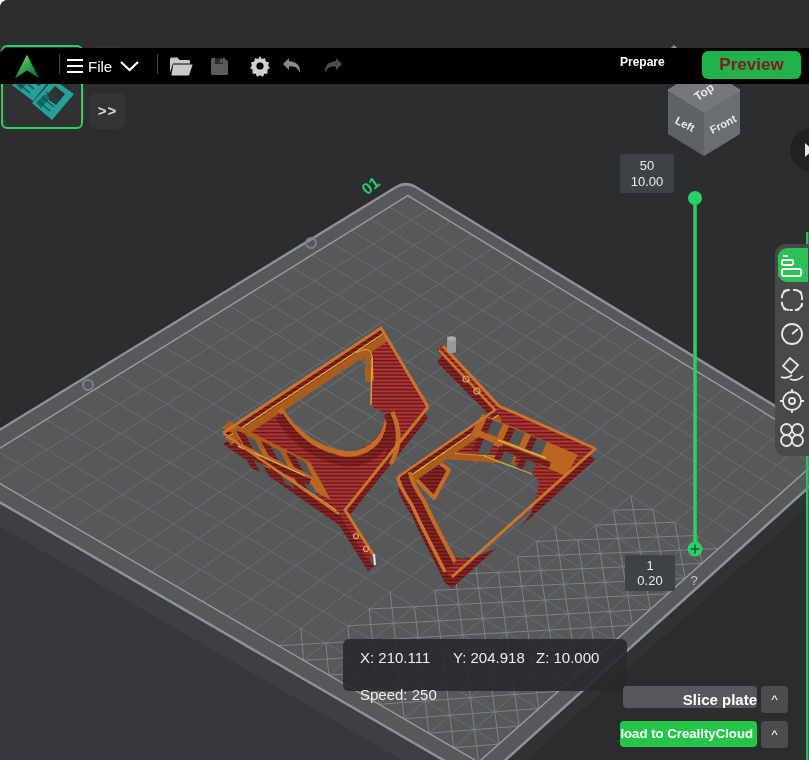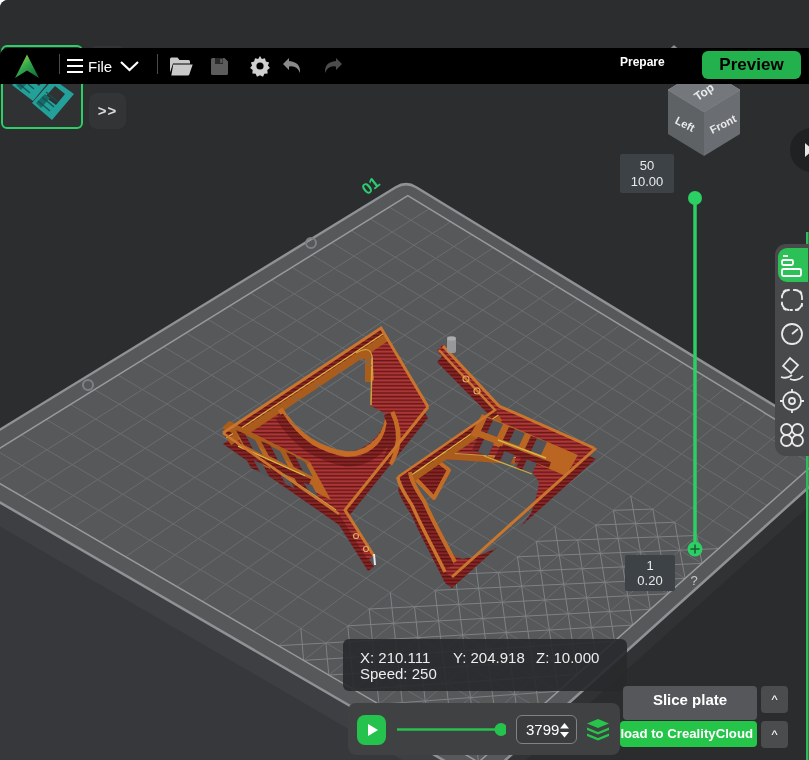--- a/index.html
+++ b/index.html
@@ -7,21 +7,21 @@
 .topbar { position:absolute; left:0; top:0; width:809px; height:36px; background:#000; border-top-left-radius:8px; z-index:5;margin-top:48px; }
 .abs { position:absolute; }
 .sep { position:absolute; top:6px; width:1px; height:20px; background:#4a4a4a; }
 .txt { color:#fff; }
 .thumbwrap { position:absolute; left:1px; top:45px; width:82px; height:84px; background:#2f3133; border:2px solid #2bcf63; border-radius:6px; z-index:4; }
 .tbtn { position:absolute; width:37px; height:37px; background:#323436; border-radius:8px; color:#dcdcdc; text-align:center; z-index:4; }
 .infobox { position:absolute; left:343px; top:639px; width:284px; height:52px; background:#28292bE6; border-radius:6px; color:#ededee; font-size:15px; z-index:4;padding-left:36px; }
 .player { position:absolute; left:348px; top:703px; width:272px; height:52px; background:#3f4143; border-radius:8px; z-index:4; }
 .playbtn { position:absolute; left:9px; top:12px; width:29px; height:30px; background:#26c24e; border-radius:8px; }
 .numin { position:absolute; left:168px; top:12px; width:61px; height:29px; background:#3a3c3e; border:1px solid #808285; border-radius:6px; color:#fff; font-size:15px; }
-.btn-slice { position:absolute; left:623px; top:686px; width:134px; height:34px; background:#55575a; border-radius:4px; color:#fff; font-weight:bold; font-size:15px; text-align:center; line-height:27px; z-index:4; }
+.btn-slice { position:absolute; left:623px; top:686px; width:134px; height:22px; background:#55575a; border-radius:4px; color:#fff; font-weight:bold; font-size:15px; text-align:right; line-height:27px; z-index:4; }
 .btn-up { position:absolute; top:686px; left:761px; width:27px; height:27px; background:#4a4c4e; border-radius:4px; color:#fff; text-align:center; line-height:27px; font-size:13px; z-index:4; }
 .btn-cloud { position:absolute; left:620px; top:721px; width:137px; height:26px; background:#25c54a; border-radius:4px; color:#fff; font-weight:bold; font-size:13.2px; line-height:26px; z-index:4; overflow:hidden; }
 .btn-cloud span { position:absolute; right:4px; top:0; white-space:nowrap; }
 </style></head><body>
 <div class="app">
 <div class="vp"><svg width="809" height="760" viewBox="0 0 809 760" font-family="Liberation Sans, sans-serif">
         <defs>
 <pattern id="rs" width="8" height="3.6" patternUnits="userSpaceOnUse">
  <rect width="8" height="3.6" fill="#9c2c2c"></rect>
  <rect width="8" height="1.2" fill="#671717"></rect>
@@ -415,21 +415,21 @@
         <path d="M11,1 l1.8,3 3.2,-0.8 0.9,3.2 3.2,1 -1.2,3.1 2,2.6 -2.6,2 0.4,3.3 -3.3,0.3 -1.4,3 -3,-1.4 -3,1.4 -1.4,-3 -3.3,-0.3 0.4,-3.3 -2.6,-2 2,-2.6 -1.2,-3.1 3.2,-1 0.9,-3.2 3.2,0.8 Z" fill="#d0d0d0"></path>
         <circle cx="11" cy="11" r="3.6" fill="#000"></circle>
       </svg>
  <svg class="abs" style="left:281px;top:9px" width="22" height="18" viewBox="0 0 22 18">
         <path d="M8,1 L2,7 L8,13 L8,9.5 q8,-1.5 11,6.5 q1,-11 -11,-12 Z" fill="#8a8a8a"></path>
       </svg>
  <svg class="abs" style="left:322px;top:9px" width="22" height="18" viewBox="0 0 22 18">
         <path d="M14,1 L20,7 L14,13 L14,9.5 q-8,-1.5 -11,6.5 q-1,-11 11,-12 Z" fill="#4c4c4c"></path>
       </svg>
  <div class="abs txt" style="left:620px;top:7px;font-size:12px;font-weight:bold">Prepare</div>
- <div class="abs" style="left:702px;top:3px;width:99px;height:28px;background:#22b14c;border-radius:6px;color:#000000;font-weight:bold;font-size:17px;text-align:center;line-height:28px">Preview</div>
+ <div class="abs" style="left:702px;top:3px;width:99px;height:28px;background:#22b14c;border-radius:6px;color:#7f1d1d;font-weight:bold;font-size:17px;text-align:center;line-height:28px">Preview</div>
 </div>
 
 <div class="thumbwrap">
  <div class="abs" style="left:11px;top:9px;color:#9a9a9a;font-size:14px">1</div>
  <svg class="abs" style="left:2px;top:10px" width="78" height="70" viewBox="0 0 78 70">
   <g fill="#23a099">
           <path d="M32,2 L50,17 L28,44 L7,28 Z M48,22 L69,37 L47,63 L27,46 Z"></path>
         </g>
   <g fill="#2f3133">
           <path d="M33,9 L43,17 L34,29 L23,20 Z"></path>
@@ -444,45 +444,22 @@
         </g>
  </svg>
 </div>
 <div class="tbtn" style="left:89px;top:46px;font-size:13px;line-height:37px">»</div>
 <div class="tbtn" style="left:89px;top:93px;font-size:15px;line-height:36px;height:36px;font-weight:bold;letter-spacing:1px">&gt;&gt;</div>
 
 <div class="infobox">
  <div class="abs" style="left:17px;top:10px">X: 210.111</div>
  <div class="abs" style="left:110px;top:10px">Y: 204.918</div>
  <div class="abs" style="left:193px;top:10px">Z: 10.000</div>
- <div class="abs" style="left:17px;top:26px">Speed: 250</div>
+ <div class="abs" style="left:17px;top:47px">Speed: 250</div>
 </div>
 
-<div class="player">
- <div class="playbtn"><svg width="29" height="30">
-          <path d="M11,9 L21,15 L11,21 Z" fill="#fff"></path>
-        </svg></div>
- <svg class="abs" style="left:46px;top:20px" width="112" height="14">
-        <line x1="3" y1="6.5" x2="106" y2="6.5" stroke="#26c24e" stroke-width="2.5"></line>
-        <circle cx="107" cy="6.5" r="6.5" fill="#26c24e"></circle>
-      </svg>
- <div class="numin">
-        <span style="position:absolute;left:9px;top:5px">3799</span>
-  <svg class="abs" style="right:6px;top:6px" width="11" height="17">
-          <path d="M1,6.5 L5.5,1 L10,6.5 Z" fill="#fff"></path>
-          <path d="M1,10 L5.5,15.5 L10,10 Z" fill="#fff"></path>
-        </svg>
- </div>
- <svg class="abs" style="left:238px;top:16px" width="24" height="22" viewBox="0 0 24 22">
-        <g fill="#25c54a">
-          <path d="M12,0 L23,4.5 L12,9 L1,4.5 Z"></path>
-          <path d="M1,8.5 L12,13 L23,8.5 L23,11 L12,15.5 L1,11 Z"></path>
-          <path d="M1,14.5 L12,19 L23,14.5 L23,17 L12,21.5 L1,17 Z"></path>
-        </g>
-      </svg>
-</div>
 
 <div class="btn-slice">Slice plate</div>
 <div class="btn-up" style="top:686px">^</div>
 <div class="btn-cloud">
       <span>Upload to CrealityCloud</span>
     </div>
 <div class="btn-up" style="top:721px">^</div>
 </div>
 </body></html>

